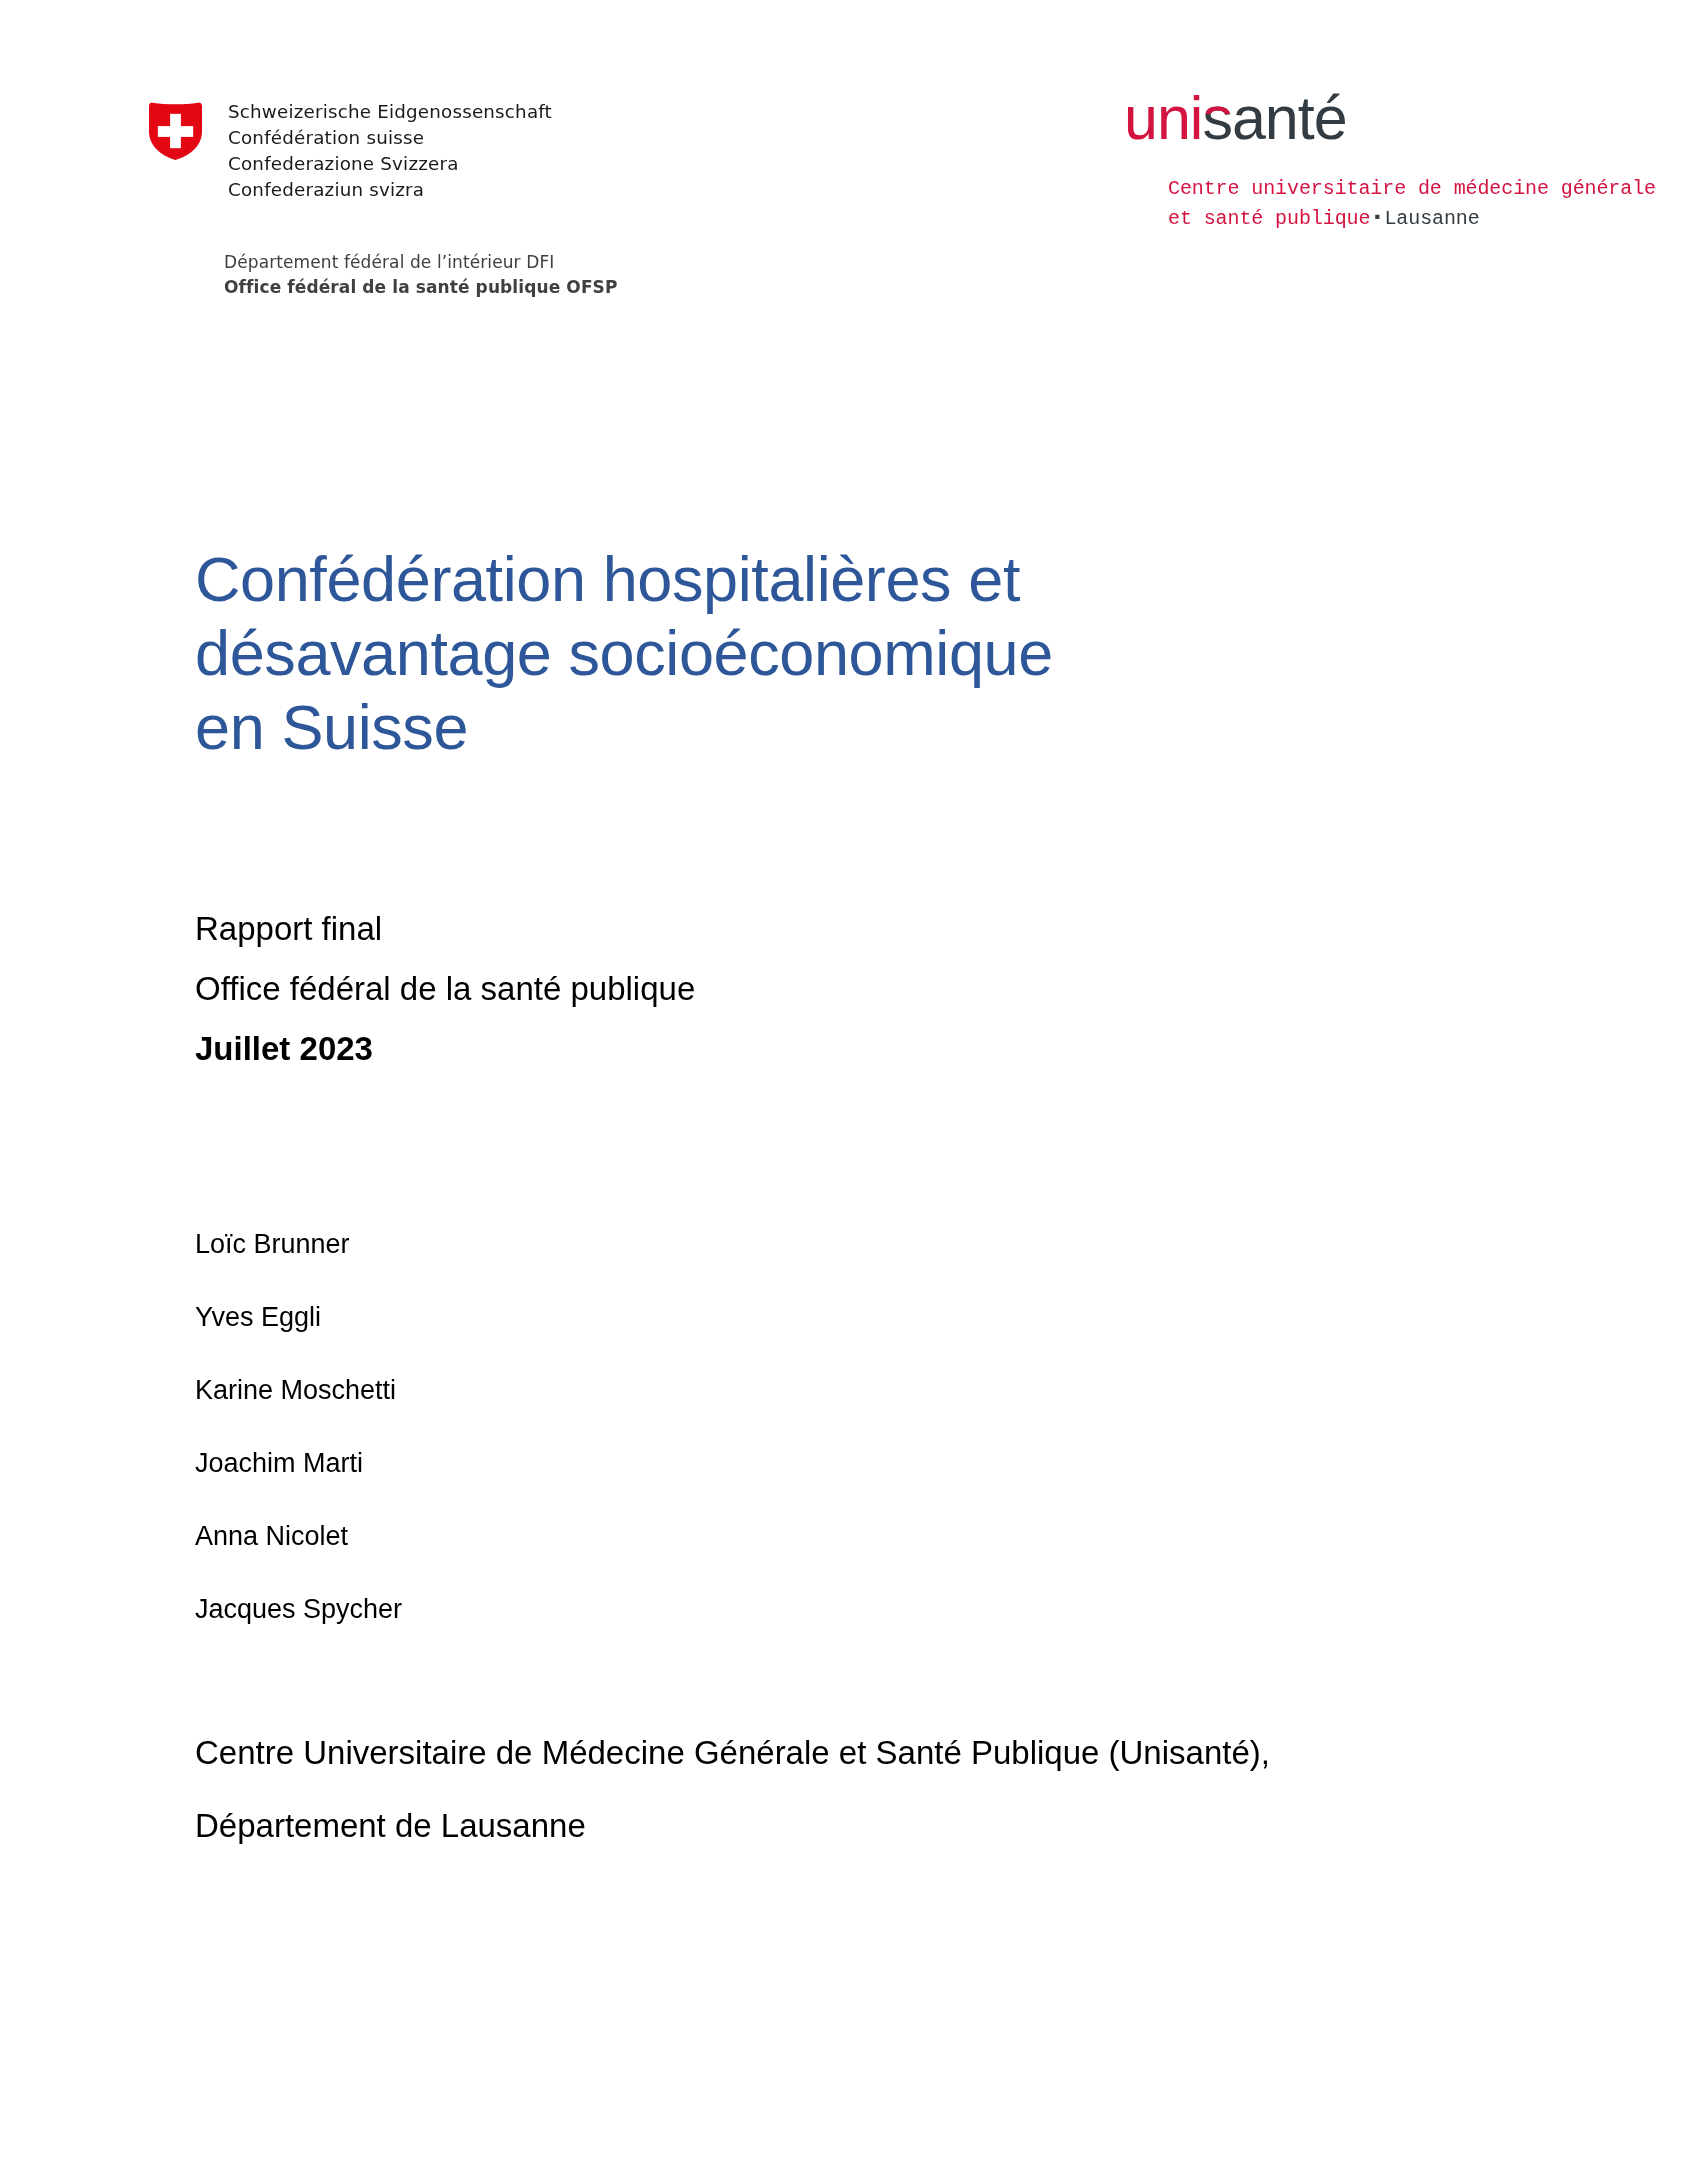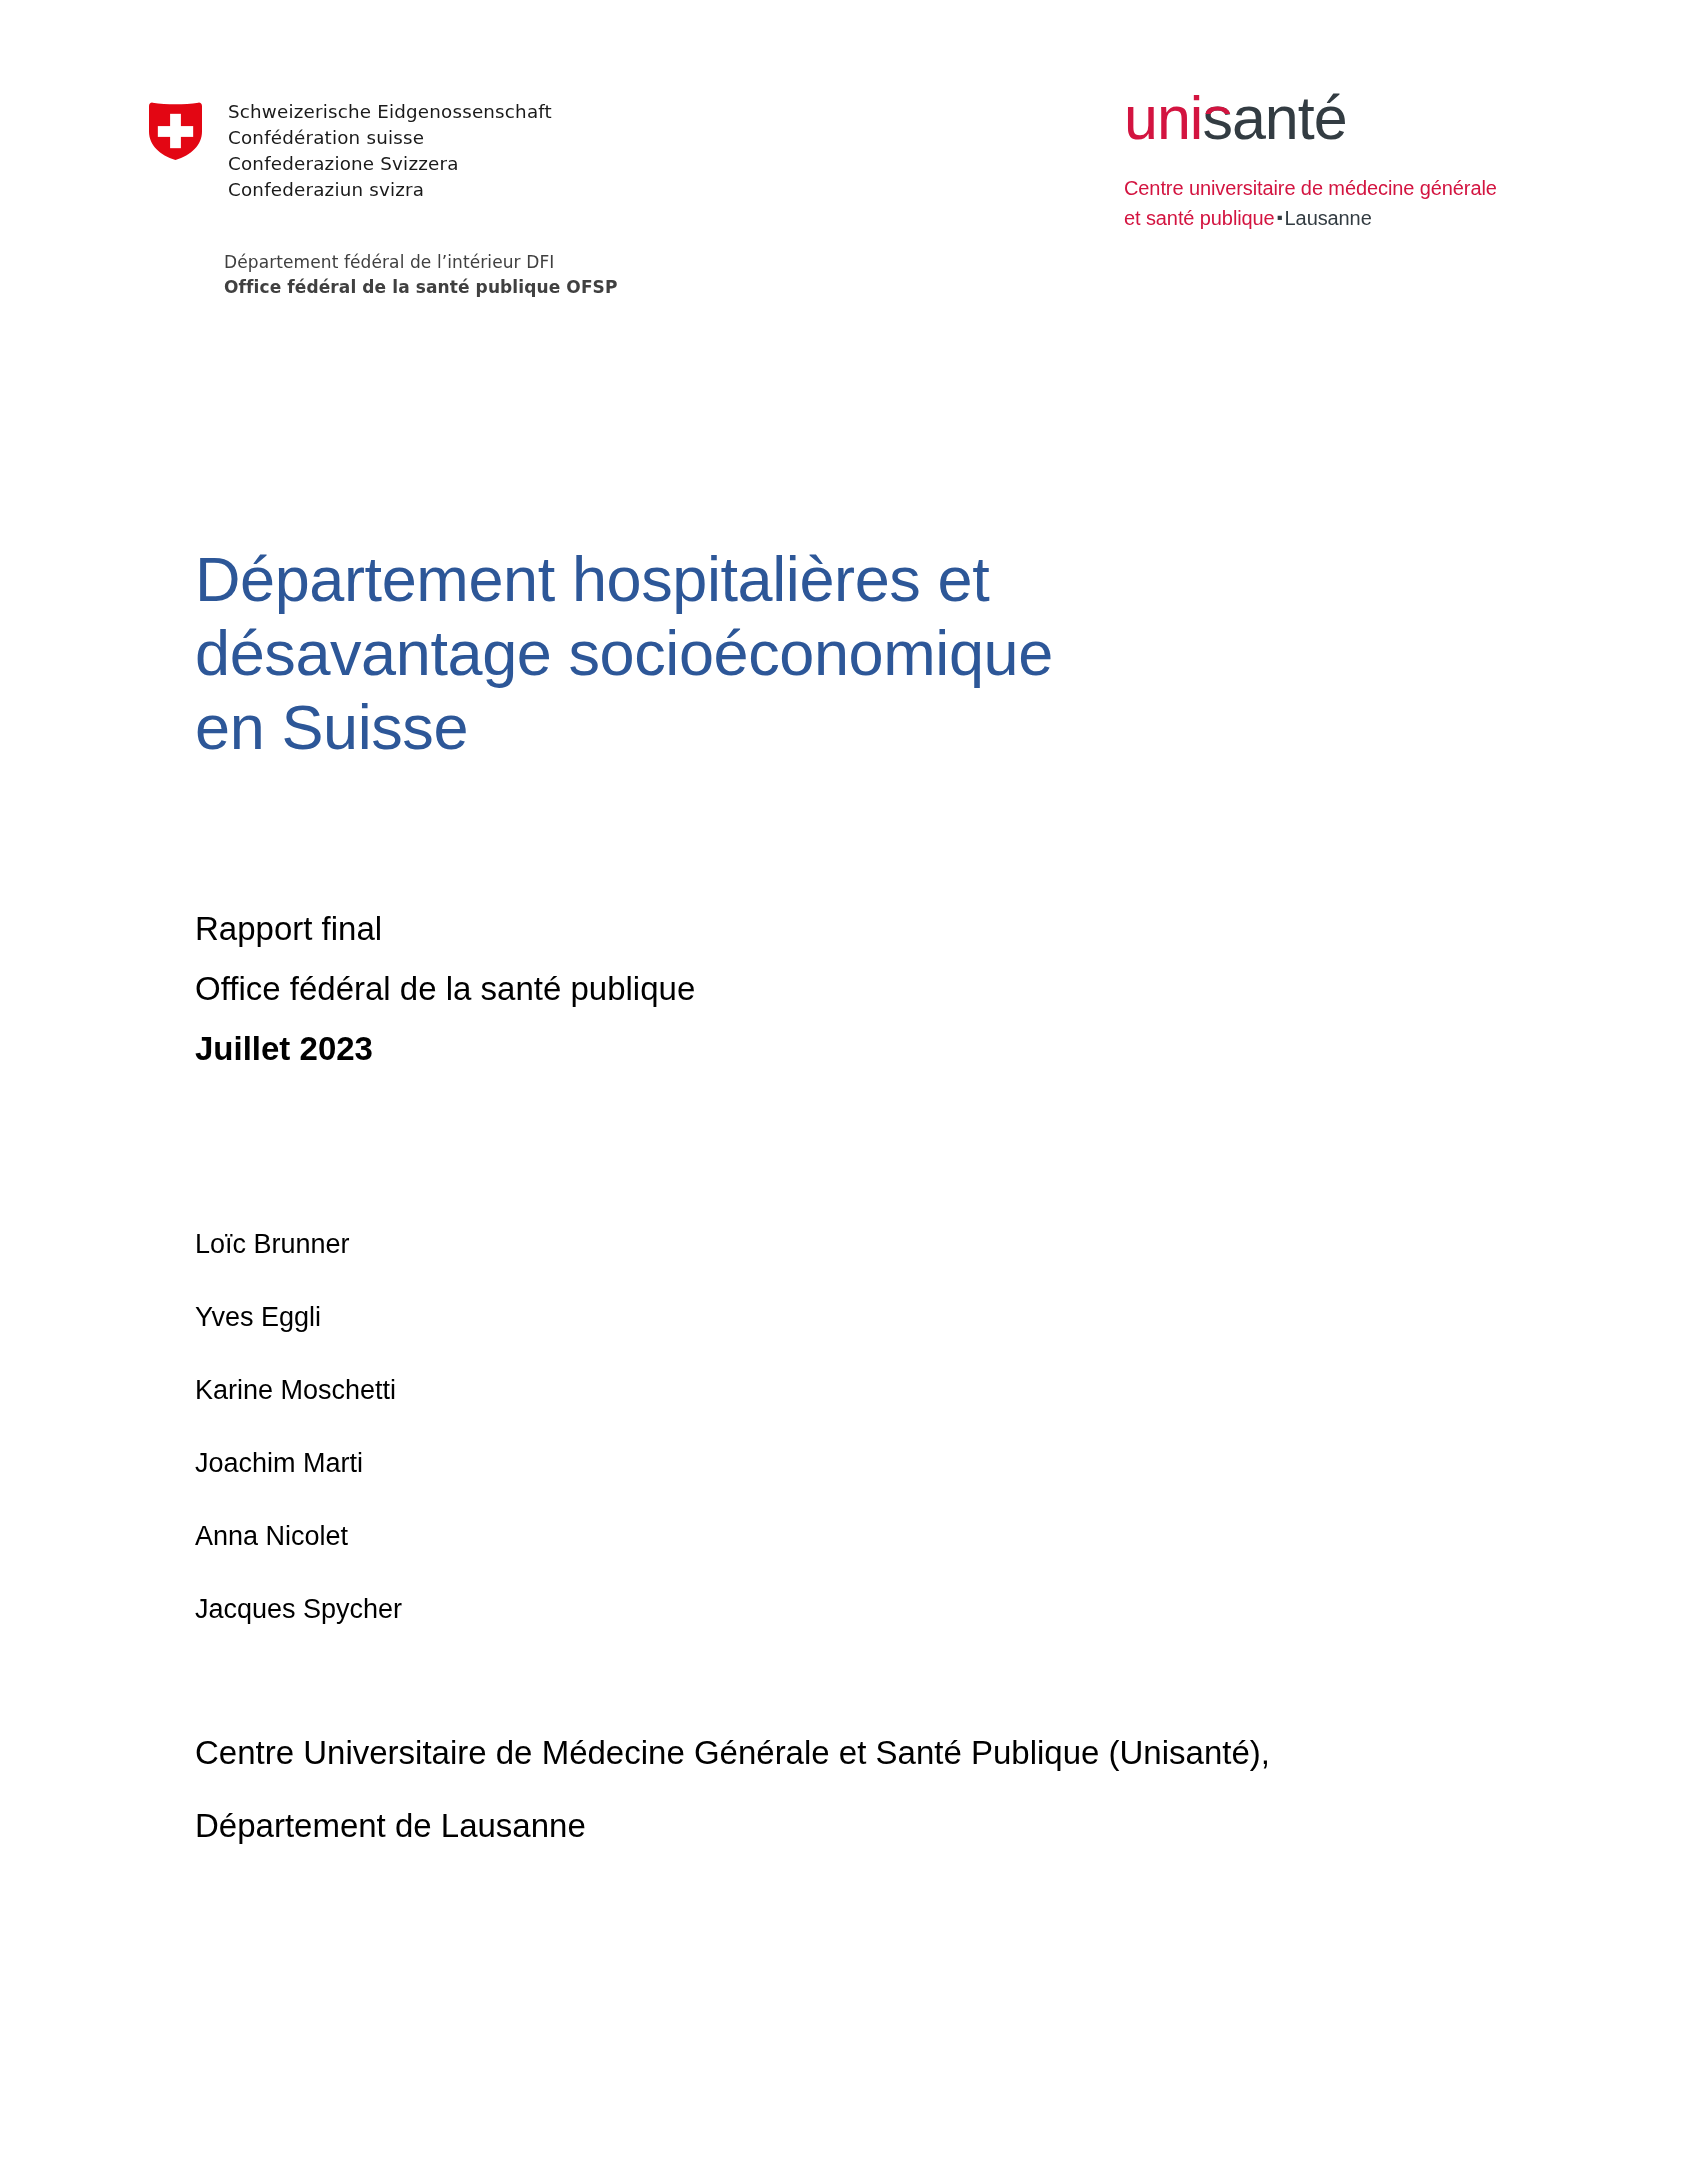--- a/index.html
+++ b/index.html
@@ -103,26 +103,27 @@
     height: 46%;
     overflow: hidden;
     color: #D31440;
     pointer-events: none;
   }
   .unisante-word .u-split .split-top span {
     display: block;
   }
   .unisante-tagline {
     margin-top: 4px;
-    font-family: Liberation Sans, sans-serif;
+    font-family: Liberation Mono, monospace;
     font-size: 20px;
     line-height: 29px;
     color: #D31440;
     letter-spacing: -0.1px;
     white-space: nowrap;
+    margin-left: 44px;
   }
   .unisante-tagline .sep {
     color: #333C42;
     font-size: 17px;
     vertical-align: 2px;
     padding: 0 2px;
   }
   .unisante-tagline .city { color: #333C42; }
 
   
@@ -221,21 +222,21 @@
             <span>s</span>
           </span></span><span class="u-dark">anté</span></div>
     <div class="unisante-tagline">
       <div>Centre universitaire de médecine générale</div>
       <div><span>et santé publique</span><span class="sep">▪</span><span class="city">Lausanne</span></div>
     </div>
   </div>
 </div>
 
 <h1 class="doc-title">
-  <span class="tline">Département hospitalières et</span>
+  <span class="tline">Confédération hospitalières et</span>
   <span class="tline">désavantage socioéconomique</span>
   <span class="tline">en Suisse</span>
 </h1>
 
 <div class="subtitle-block">
   <span class="sline">Rapport final</span>
   <span class="sline">Office fédéral de la santé publique</span>
   <span class="sline bold">Juillet 2023</span>
 </div>
 

